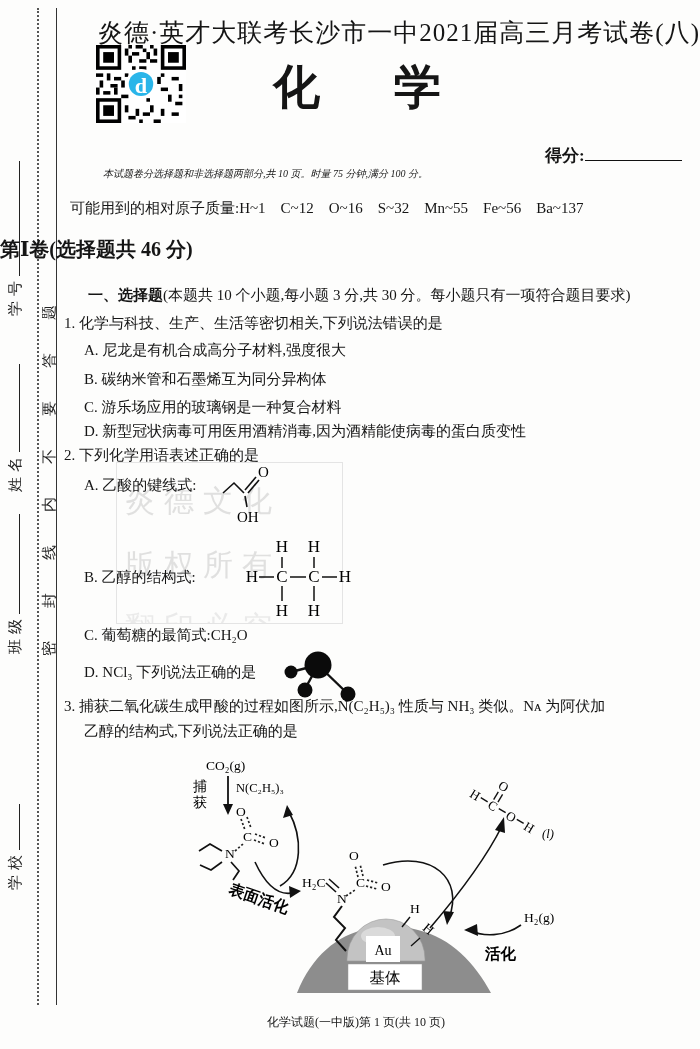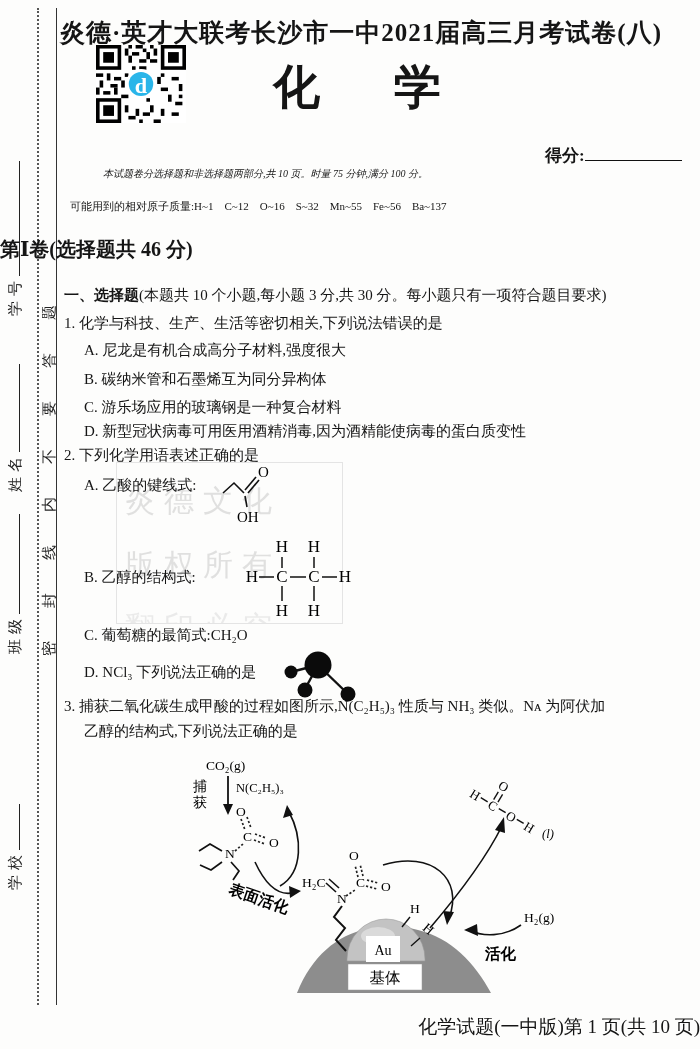--- a/index.html
+++ b/index.html
@@ -6,34 +6,34 @@
   body{width:700px;height:1049px;position:relative;background:#fdfdfc;color:#151515;
        font-family:"Liberation Serif","DejaVu Serif",serif;overflow:hidden;}
   .abs{position:absolute;}
   .vline-dotted{left:37px;top:8px;height:997px;border-left:2px dotted #555;}
   .vline-solid{left:56px;top:8px;height:997px;border-left:1.5px solid #333;}
   .fields{left:6px;top:1006px;width:995px;transform:rotate(-90deg);transform-origin:0 0;
           font-size:15px;white-space:nowrap;letter-spacing:5px;color:#222;}
   .fline{display:inline-block;border-bottom:1.3px solid #222;height:13px;}
   .seal{left:40px;top:656px;width:352px;transform:rotate(-90deg);transform-origin:0 0;
         font-size:15px;letter-spacing:33px;white-space:nowrap;color:#222;}
-  .exam-title{left:60px;right:0;top:16px;text-align:left;font-size:25px;font-weight:700;letter-spacing:1px;}
+  .exam-title{left:60px;right:0;top:16px;text-align:right;font-size:25px;font-weight:400;letter-spacing:1px;}
   .subject{left:14px;right:0;top:56px;display:flex;justify-content:center;gap:74px;
            font-size:47px;font-weight:900;}
   .score{left:545px;top:127px;font-size:17px;font-weight:700;margin-top:16px;}
   .score-line{display:inline-block;width:97px;height:17px;border-bottom:1.5px solid #111;}
   .intro1{left:103px;top:167px;font-size:10px;font-style:italic;}
-  .intro2{left:70px;top:199px;font-size:11px;text-align:center;}
+  .intro2{left:70px;top:199px;font-size:15px;text-align:center;}
   .sec-title{left:0;right:0;top:236px;text-align:left;font-size:20px;font-weight:700;}
   .txt{font-size:15px;}
-  .b{font-weight:700;}
+  .b{font-weight:700;margin-left:24px;}
   .wm{left:116px;top:462px;width:205px;height:160px;border:1px solid #e4e4e4;overflow:hidden;padding-left:20px;}
   .wm div{position:absolute;left:8px;font-size:30px;letter-spacing:9px;color:#c9c9c9;opacity:.55;white-space:nowrap;}
   .wm .w1{top:18px;} .wm .w2{top:82px;} .wm .w3{top:144px;opacity:.35;}
-  .footer{left:12px;right:0;top:1014px;text-align:right;font-size:19px;}
+  .footer{left:12px;right:0;top:1014px;text-align:center;font-size:12px;}
   svg text{font-family:"Liberation Serif","DejaVu Serif",serif;}
 </style>
 </head>
 <body>
 
 <div class="abs vline-dotted"></div>
 <div class="abs vline-solid"></div>
 
 <div class="abs fields">
   <span style="margin-left:116px">学校</span><span class="fline" style="width:46px"></span><span style="margin-left:150px">班级</span><span class="fline" style="width:100px"></span><span style="margin-left:22px">姓名</span><span class="fline" style="width:88px"></span><span style="margin-left:48px">学号</span><span class="fline" style="width:115px"></span>

